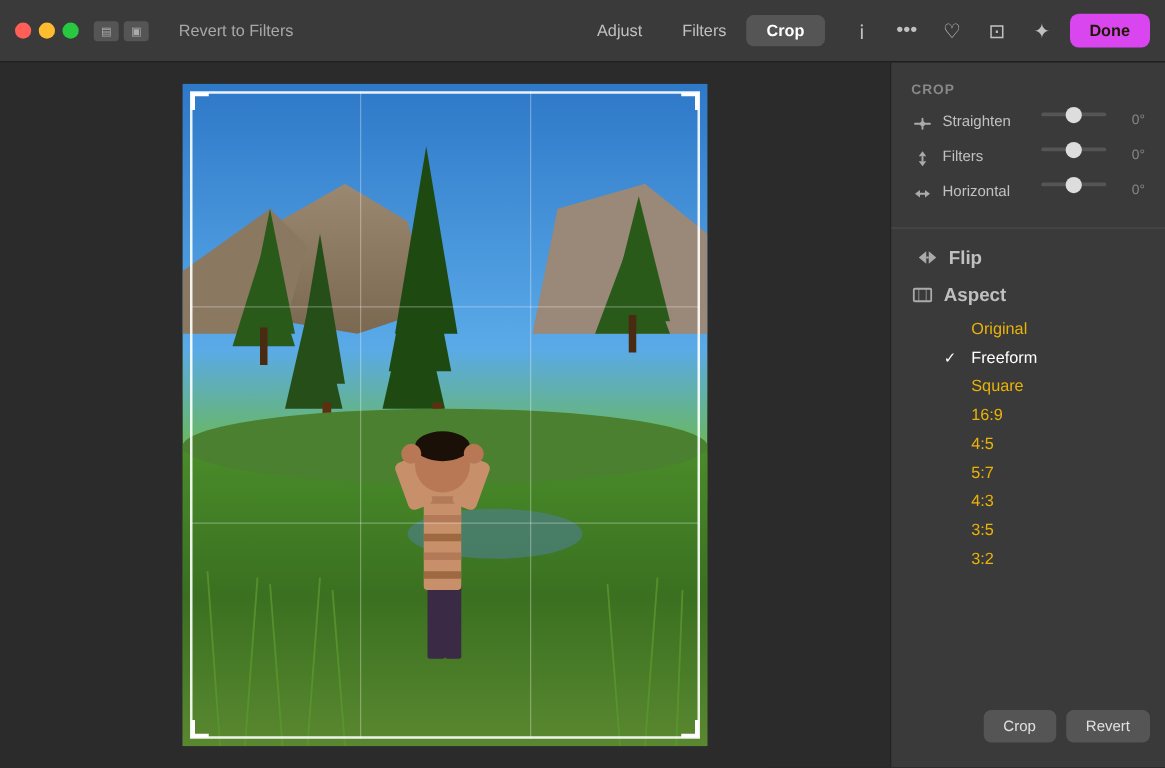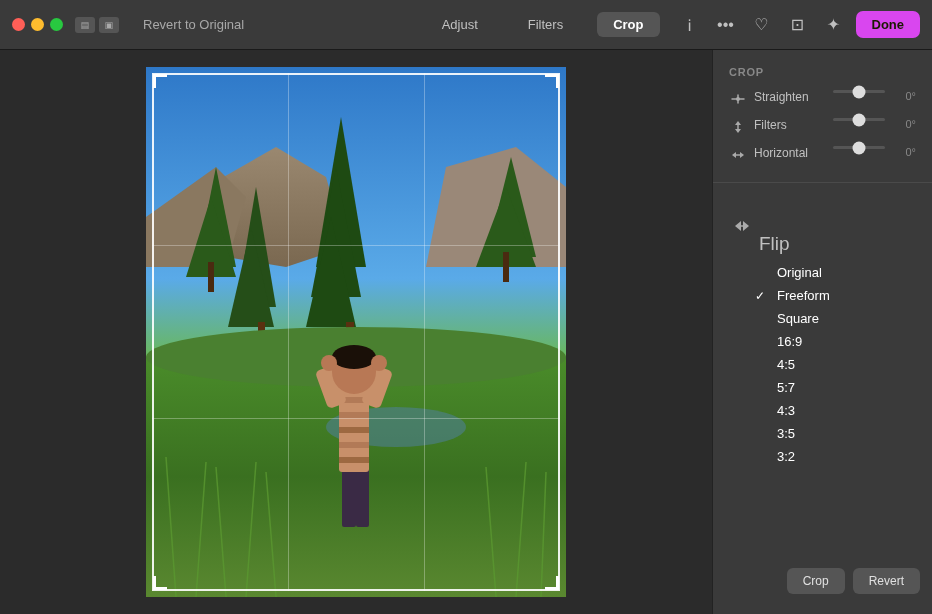--- a/index.html
+++ b/index.html
@@ -62,21 +62,21 @@
       color: #a8a8a8;
       font-size: 13px;
       cursor: pointer;
       padding: 4px 8px;
       border-radius: 5px;
       margin-right: auto;
     }
 
     .tab-group {
       display: flex;
-      gap: 18px;
+      gap: 0;
       align-items: flex-end;
     }
     .tab-btn {
       background: transparent;
       border: none;
       color: #c0c0c0;
       font-size: 13px;
       cursor: pointer;
       padding: 5px 16px;
       border-radius: 6px;
@@ -312,34 +312,33 @@
       width: 18px;
       height: 18px;
       display: flex;
       align-items: center;
       justify-content: center;
       color: #aaa;
       font-size: 13px;
     }
 
     .aspect-label {
-      font-size: 19px;
+      font-size: 15px;
       color: #c0c0c0;
-      font-weight: 400;
-      margin-top: 36px;
+      font-weight: 700;
     }
 
     .aspect-list {
       padding: 0 0 0 42px;
     }
 
     .aspect-item {
       padding: 4px 16px 4px 0;
       font-size: 13px;
-      color: #ffffff;
+      color: #eab308;
       cursor: pointer;
       display: flex;
       align-items: center;
       gap: 8px;
       border-radius: 4px;
     }
     .aspect-item.selected { color: #fff; }
     .check-mark {
       width: 14px;
       font-size: 12px;
@@ -378,21 +377,21 @@
 <div class="titlebar">
   <div class="traffic-lights">
     <div class="traffic-light tl-close"></div>
     <div class="traffic-light tl-minimize"></div>
     <div class="traffic-light tl-maximize"></div>
   </div>
   <div class="window-controls">
     <div class="win-ctrl">▤</div>
     <div class="win-ctrl">▣</div>
   </div>
-  <button class="revert-btn">Revert to Original</button>
+  <button class="revert-btn">Revert to Filters</button>
 
   <div class="tab-group">
     <button class="tab-btn">Adjust</button>
     <button class="tab-btn">Filters</button>
     <button class="tab-btn active">Crop</button>
   </div>
 
   <div class="toolbar-icons">
     <div class="toolbar-icon">ℹ</div>
     <div class="toolbar-icon">•••</div>
@@ -578,20 +577,30 @@
       <div class="slider-icon">
         <svg width="16" height="16" viewBox="0 0 16 16">
           <path d="M1 8 L7 3 L7 13 Z" fill="#aaa"></path>
           <path d="M15 8 L9 3 L9 13 Z" fill="#aaa"></path>
           <line x1="7" y1="8" x2="9" y2="8" stroke="#aaa" stroke-width="1.5"></line>
         </svg>
       </div>
       <span class="aspect-label">Flip</span>
     </div>
 
+    <div class="aspect-header">
+      <div class="aspect-icon">
+        <svg width="16" height="16" viewBox="0 0 16 16">
+          <rect x="1" y="3" width="14" height="10" rx="1" stroke="#aaa" stroke-width="1.5" fill="none"></rect>
+          <line x1="5" y1="3" x2="5" y2="13" stroke="#aaa" stroke-width="1" opacity="0.6"></line>
+          <line x1="11" y1="3" x2="11" y2="13" stroke="#aaa" stroke-width="1" opacity="0.6"></line>
+        </svg>
+      </div>
+      <span class="aspect-label">Aspect</span>
+    </div>
 
     <div class="aspect-list">
       <div class="aspect-item">
         <span class="check-mark">&nbsp;</span>
         <span>Original</span>
       </div>
       <div class="aspect-item selected">
         <span class="check-mark">✓</span>
         <span>Freeform</span>
       </div>

